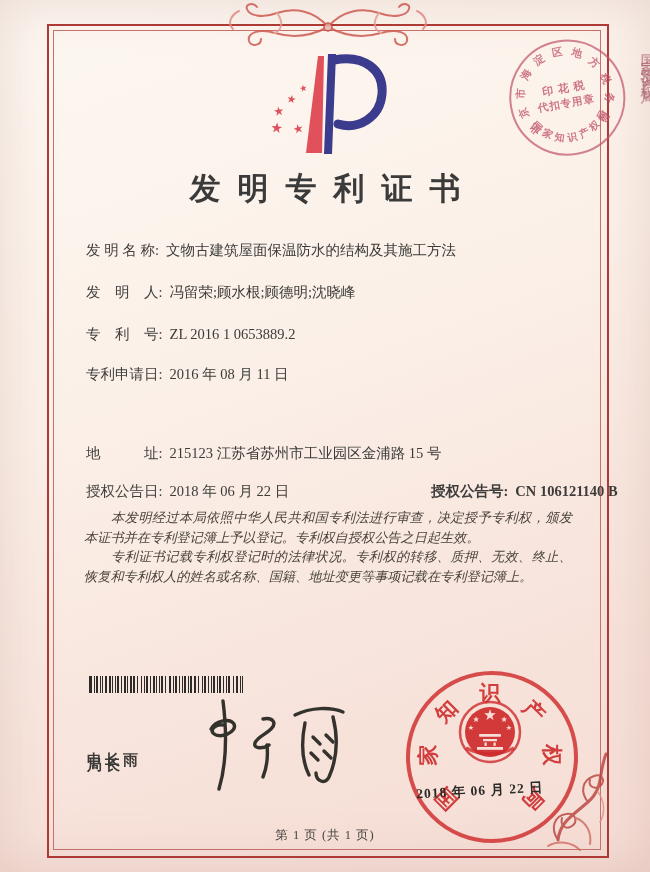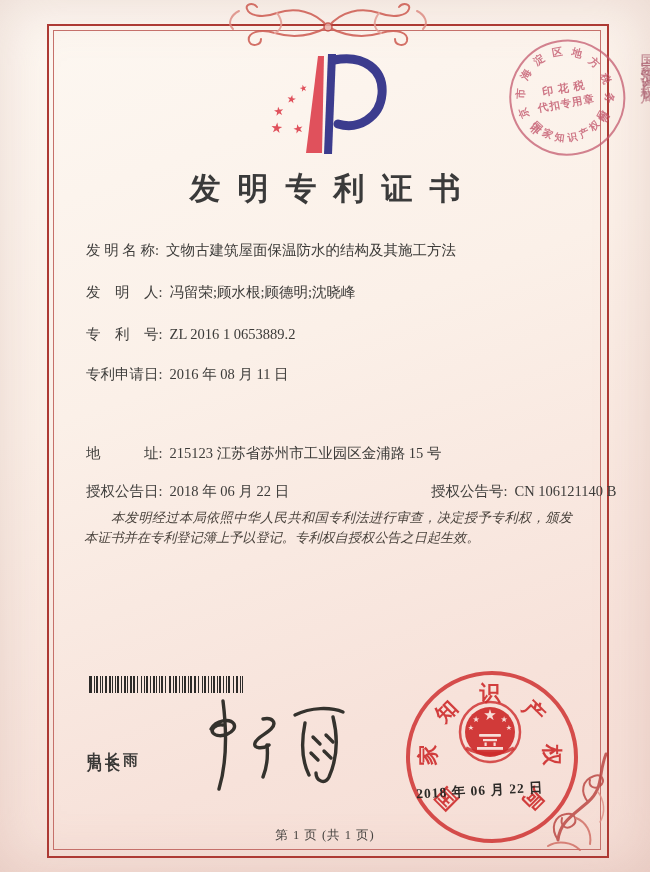--- a/index.html
+++ b/index.html
@@ -13,21 +13,21 @@
     border:2.5px solid #ad3a34;}
   .frame-inner{position:absolute;left:53px;top:30px;width:546px;height:818px;
     border:1px solid #c5706a;}
   .cert-no{position:absolute;left:90px;top:60px;font-size:14px;letter-spacing:2.5px;color:#4c4a48;}
   .logo{position:absolute;left:252px;top:54px;}
   .title{position:absolute;left:0;top:168px;width:100%;text-align:center;
     font-size:31px;font-weight:600;letter-spacing:17px;padding-left:17px;box-sizing:border-box;color:#3a3a3a;}
   .row{position:absolute;left:86px;right:64px;font-size:14.5px;white-space:nowrap;}
   .row .lbl{margin-right:7px;}
   .row .val{color:#3c3b39;}
-  .grant-no{position:absolute;left:345px;top:0;}
+  .grant-no{position:absolute;left:345px;top:0;font-weight:bold;}
   .body-text{position:absolute;left:84px;top:508px;width:488px;}
   .body-text p{margin:0;text-indent:2.05em;font-size:13.2px;line-height:19.6px;
     text-align:justify;color:#4a433d;font-style:italic;}
   .barcode{position:absolute;left:89px;top:676px;width:176px;height:17px;}
   .barcode i{display:block;}
   .signer-title{position:absolute;left:87px;top:756px;font-family:"Liberation Sans","DejaVu Sans",sans-serif;
     font-size:15px;font-weight:700;letter-spacing:3px;color:#3b3a38;}
   .signer-name{position:absolute;left:87px;top:751px;font-family:Liberation Serif, serif;
     font-size:15px;font-weight:700;letter-spacing:3px;color:#3b3a38;}
   .signature{position:absolute;left:183px;top:693px;}
@@ -117,20 +117,21 @@
   </div>
   <div class="row" style="top:482px">
     <span class="lbl">授权公告日:</span><span class="val">2018 年 06 月 22 日</span>
     <span class="grant-no">
       <span class="lbl">授权公告号:</span><span class="val">CN 106121140 B</span>
     </span>
   </div>
 
   <div class="body-text">
     <p>本发明经过本局依照中华人民共和国专利法进行审查，决定授予专利权，颁发本证书并在专利登记簿上予以登记。专利权自授权公告之日起生效。</p>
+    <p>专利证书记载专利权登记时的法律状况。专利权的转移、质押、无效、终止、恢复和专利权人的姓名或名称、国籍、地址变更等事项记载在专利登记簿上。</p>
   </div>
 
   <div class="barcode">
       <i style="position: absolute; left: 0px; top: 0px; width: 3px; height: 100%; background: rgb(45, 43, 41);"></i>
       <i style="position: absolute; left: 4.6px; top: 0px; width: 1px; height: 100%; background: rgb(45, 43, 41);"></i>
       <i style="position: absolute; left: 7.2px; top: 0px; width: 2px; height: 100%; background: rgb(45, 43, 41);"></i>
       <i style="position: absolute; left: 10.8px; top: 0px; width: 1px; height: 100%; background: rgb(45, 43, 41);"></i>
       <i style="position: absolute; left: 13.4px; top: 0px; width: 1px; height: 100%; background: rgb(45, 43, 41);"></i>
       <i style="position: absolute; left: 16px; top: 0px; width: 2px; height: 100%; background: rgb(45, 43, 41);"></i>
       <i style="position: absolute; left: 19.6px; top: 0px; width: 2px; height: 100%; background: rgb(45, 43, 41);"></i>

